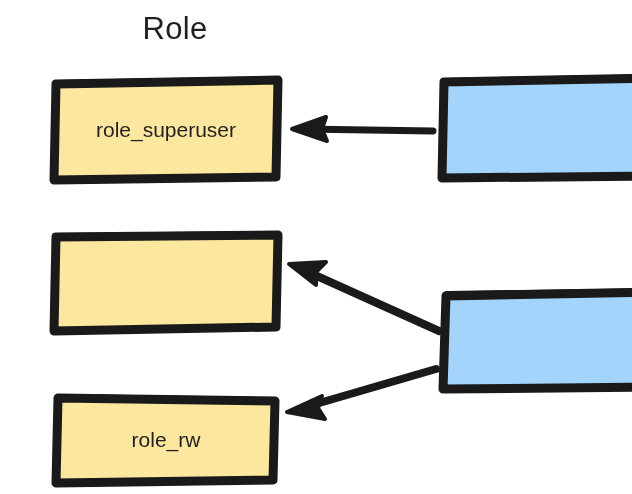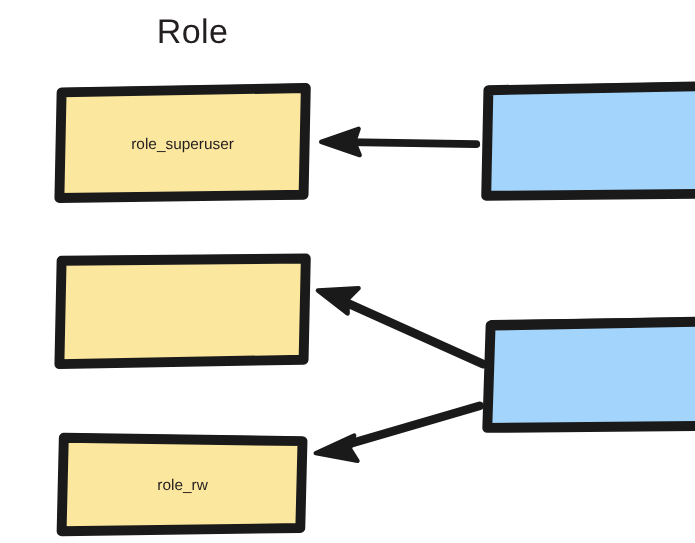--- a/index.html
+++ b/index.html
@@ -40,21 +40,21 @@
     width: 100%;
     height: 100%;
     overflow: visible;
   }
   .node .node-label {
     position: absolute;
     left: 0; right: 0;
     top: 50%;
     transform: translateY(-50%);
     text-align: center;
-    font-size: 14px;
+    font-size: 21px;
     color: #231f20;
     white-space: nowrap;
     pointer-events: none;
   }
 
   
   #node-role-superuser { left: 10px;  top: 76px;  width: 232px; height: 108px; }
   #node-role-migration { left: 9px;   top: 230px; width: 234px; height: 106px; }
   #node-role-rw        { left: 12px;  top: 392px; width: 228px; height: 96px;  }
   #node-dba            { left: 396px; top: 72px;  width: 230px; height: 110px; }

